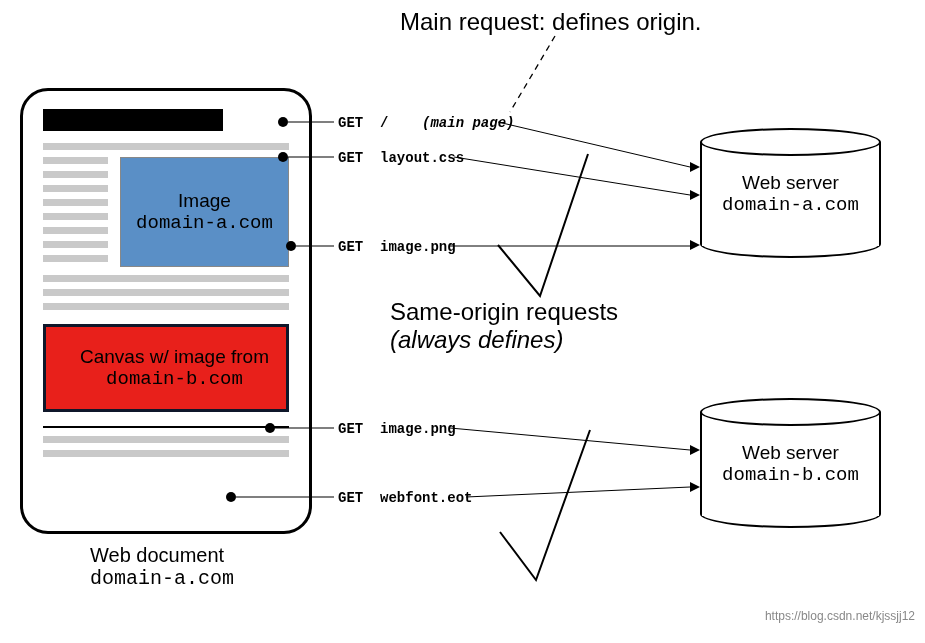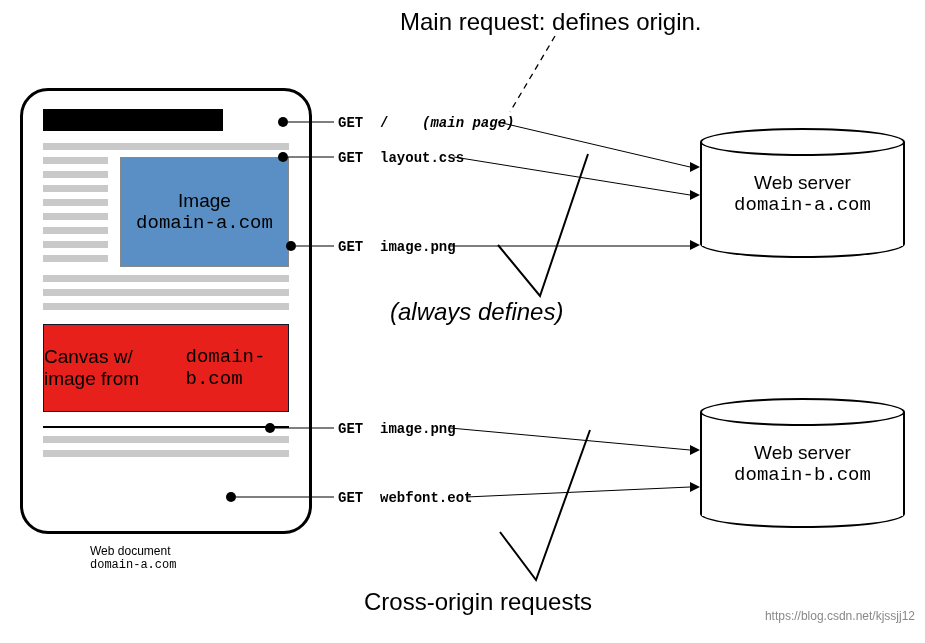--- a/index.html
+++ b/index.html
@@ -59,37 +59,38 @@
     display: flex;
     flex-direction: column;
     align-items: center;
     justify-content: center;
     font-size: 19px;
   }
   .canvas-box {
     margin-top: 14px;
     height: 88px;
     background: #e8201b;
-    border: 1px solid #0f172a;
+    border: 3px solid #0f172a;
     display: flex;
-    flex-direction: row;
+    flex-direction: column;
     align-items: center;
     justify-content: center;
     font-size: 19px;
+    padding-left: 17px;
   }
   .hr-line {
     margin-top: 14px;
     height: 2px;
     background: #000;
   }
   .webdoc-caption {
     position: absolute;
     left: 90px;
     top: 544px;
-    font-size: 12px;
+    font-size: 20px;
     text-align: left;
   }
 
   
   .dot {
     position: absolute;
     width: 10px;
     height: 10px;
     background: #000;
     border-radius: 50%;
@@ -100,21 +101,21 @@
     position: absolute;
     font-family: "Courier New", monospace;
     font-size: 14px;
     font-weight: bold;
     white-space: nowrap;
   }
 
   
   .server {
     position: absolute;
-    width: 205px;
+    width: 181px;
     height: 130px;
   }
   .server .cyl-body {
     position: absolute;
     left: 0; right: 0;
     top: 14px;
     bottom: 14px;
     border-left: 2px solid #000;
     border-right: 2px solid #000;
     background: #fff;
@@ -244,25 +245,25 @@
 <div class="req" style="left:338px; top:421px;">
   <span>GET</span>&nbsp;
   <span>image.png</span>
 </div>
 <div class="req" style="left:338px; top:490px;">
   <span>GET</span>&nbsp;
   <span>webfont.eot</span>
 </div>
 
 <div class="title-text" style="left:390px; top:298px;">
+  <div>Same-origin requests</div>
   <div class="italic">(always defines)</div>
 </div>
 
 <div class="title-text" style="left:364px; top:588px;">
-  <div>Cross-origin requests</div>
 </div>
 
 <div class="server" style="left:700px; top:128px;">
   <div class="cyl-bot"></div>
   <div class="cyl-bot-mask"></div>
   <div class="cyl-body"></div>
   <div class="cyl-top"></div>
   <div class="label">
     <div>Web server</div>
     <div class="mono">domain-a.com</div>

